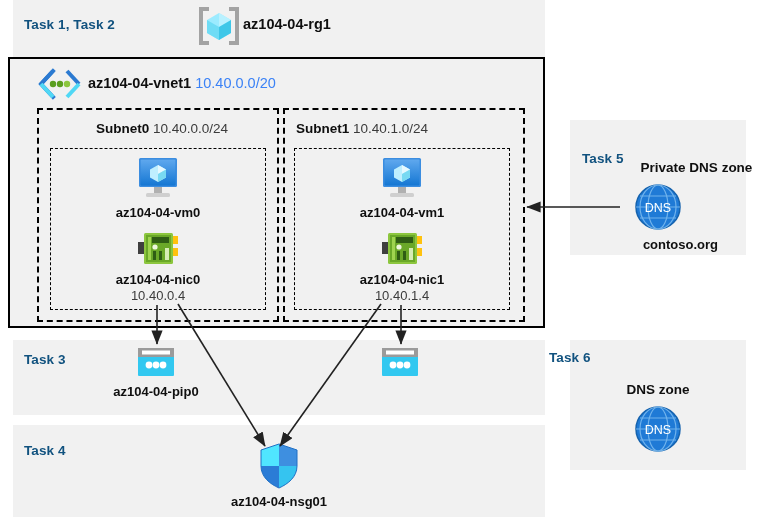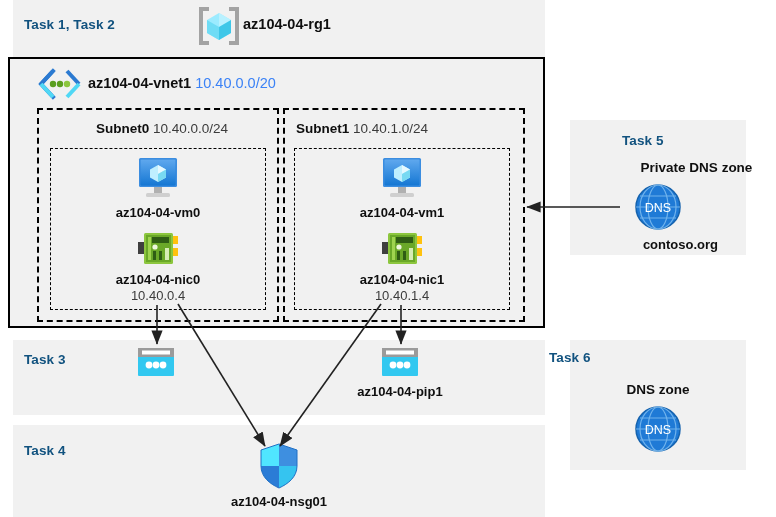--- a/index.html
+++ b/index.html
@@ -171,34 +171,34 @@
   <span class="ico">
   <svg width="44" height="34" viewBox="0 0 44 34">
     <rect x="4" y="2" width="36" height="28" rx="1" fill="#32c8f0"></rect>
     <rect x="4" y="2" width="36" height="9" fill="#9b9b9b"></rect>
     <rect x="8" y="4.5" width="28" height="4" fill="#ffffff"></rect>
     <circle cx="15" cy="19" r="3.4" fill="#ffffff"></circle>
     <circle cx="22" cy="19" r="3.4" fill="#ffffff"></circle>
     <circle cx="29" cy="19" r="3.4" fill="#ffffff"></circle>
   </svg>
   </span>
+  <div class="nm">az104-04-pip0</div>
 </div>
 
 <div class="node" style="left:348px;top:346px;width:104px;">
   <span class="ico">
   <svg width="44" height="34" viewBox="0 0 44 34">
     <rect x="4" y="2" width="36" height="28" rx="1" fill="#32c8f0"></rect>
     <rect x="4" y="2" width="36" height="9" fill="#9b9b9b"></rect>
     <rect x="8" y="4.5" width="28" height="4" fill="#ffffff"></rect>
     <circle cx="15" cy="19" r="3.4" fill="#ffffff"></circle>
     <circle cx="22" cy="19" r="3.4" fill="#ffffff"></circle>
     <circle cx="29" cy="19" r="3.4" fill="#ffffff"></circle>
   </svg>
   </span>
-  <div class="nm">az104-04-pip1</div>
 </div>
 
 <div class="panel" id="task4-panel"></div>
 <div class="task-label" style="left:24px;top:443px;">Task 4</div>
 
 <div class="node" style="left:219px;top:442px;width:120px;">
   <span class="ico">
   <svg width="44" height="48" viewBox="0 0 44 48">
     <defs>
       <clipPath id="shclip">
@@ -211,21 +211,21 @@
       <rect x="0" y="24" width="22" height="26" fill="#2b7cd6"></rect>
       <rect x="22" y="24" width="22" height="26" fill="#35c4f0"></rect>
     </g>
     <path d="M22 2 L40 8 V24 C40 35 31 42 22 46 C13 42 4 35 4 24 V8 Z" fill="none" stroke="#1f6fc4" stroke-width="1"></path>
   </svg>
   </span>
   <div class="nm">az104-04-nsg01</div>
 </div>
 
 <div class="panel" id="task5-panel"></div>
-<div class="task-label" style="left:582px;top:133px;margin-left:40px;">Task 5</div>
+<div class="task-label" style="left:582px;top:151px;">Task 5</div>
 <div class="panel-head" style="left:570px;top:160px;width:207px;padding-left:23px;">Private DNS zone</div>
 <div class="node" style="left:598px;top:182px;width:120px;">
   <span class="ico">
   <svg width="50" height="50" viewBox="0 0 50 50">
     <circle cx="25" cy="25" r="22" fill="#1f7ad6"></circle>
     <circle cx="25" cy="25" r="22" fill="none" stroke="#1663ae" stroke-width="1.5"></circle>
     <g fill="none" stroke="#7fbdf0" stroke-width="1.2" opacity=".85">
       <ellipse cx="25" cy="25" rx="10" ry="22"></ellipse>
       <ellipse cx="25" cy="25" rx="18" ry="22"></ellipse>
       <line x1="3" y1="25" x2="47" y2="25"></line>

